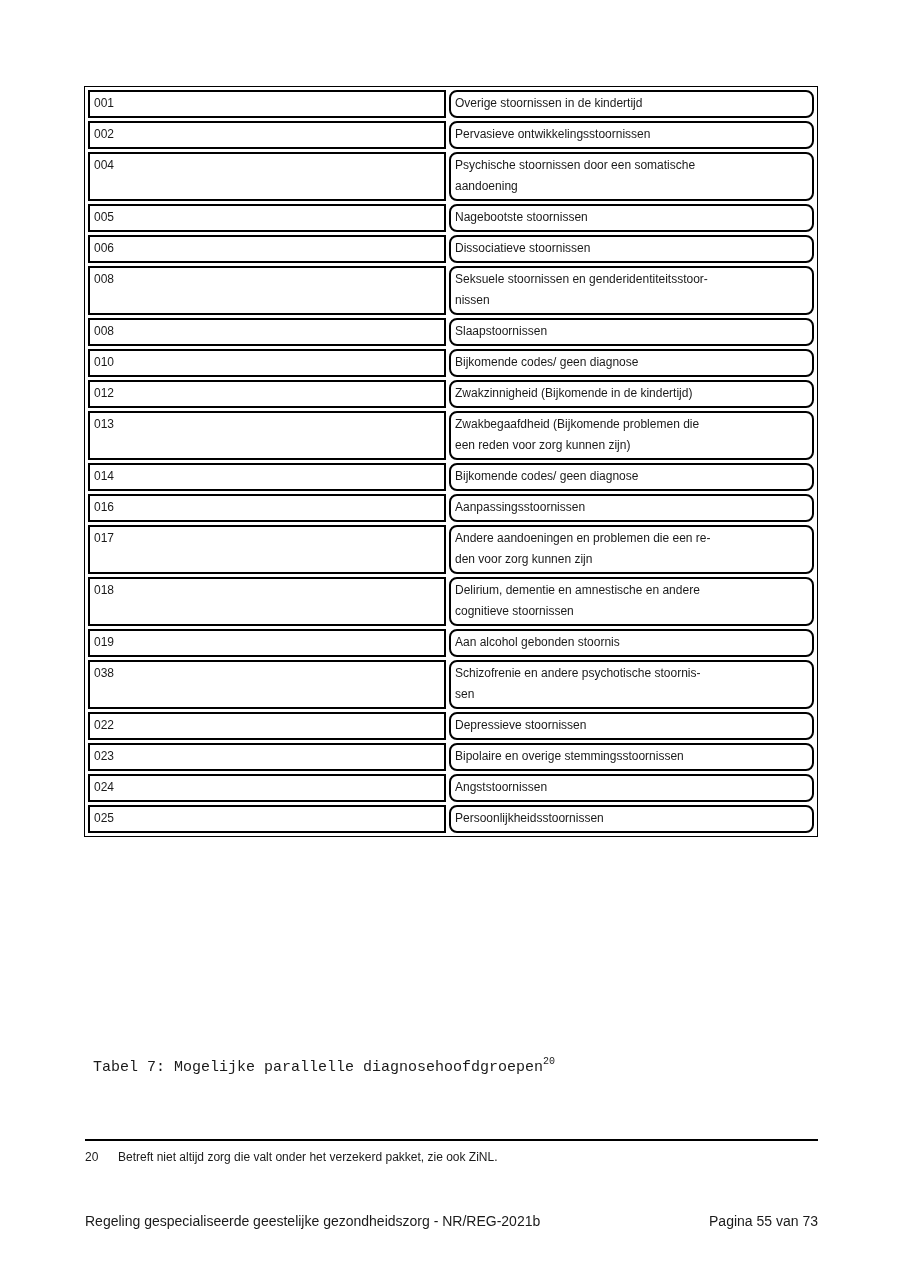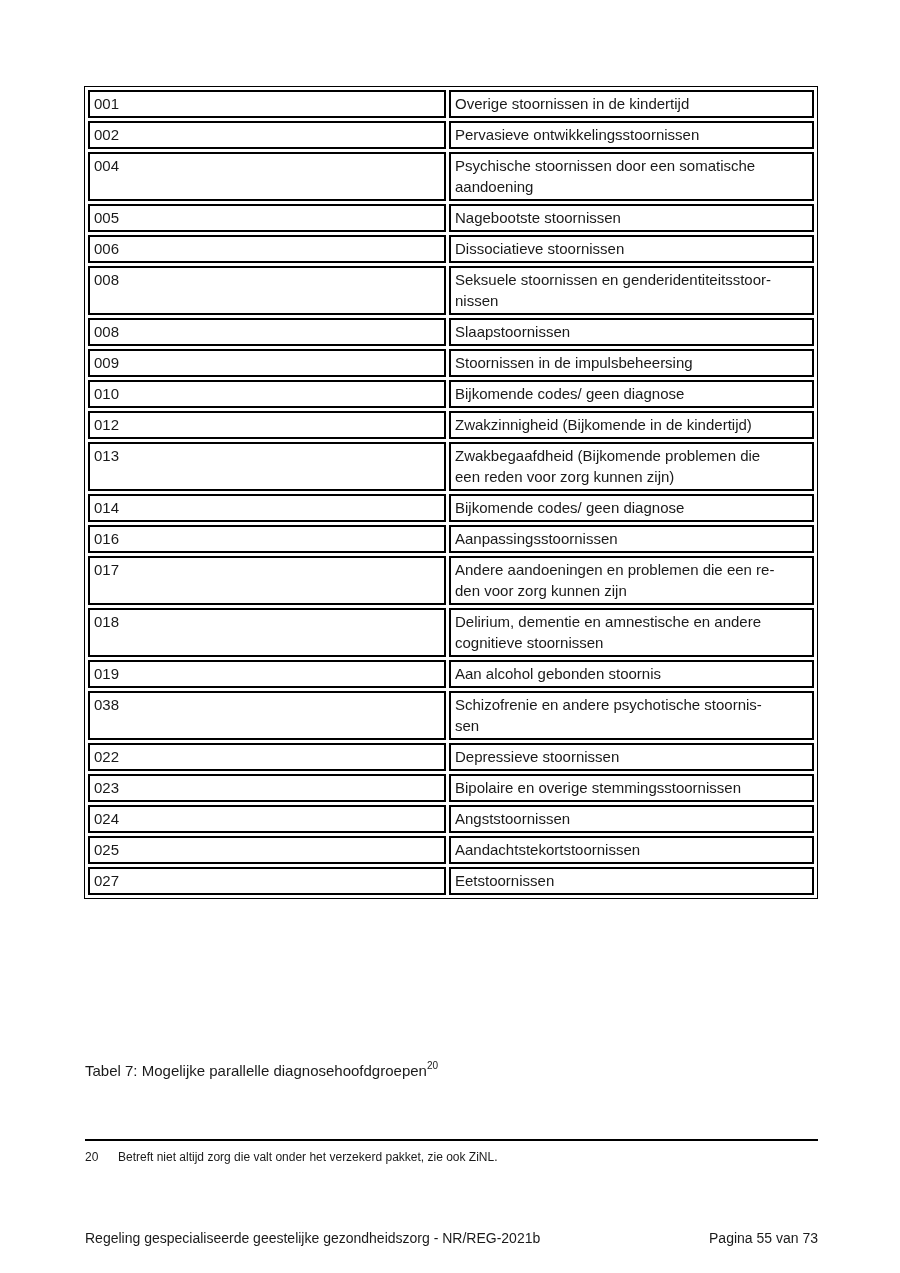--- a/index.html
+++ b/index.html
@@ -21,33 +21,34 @@
     left:84px;top:86px;
     width:734px;
     border-collapse:separate;
     border-spacing:3px;
     border:1.5px solid var(--border);
     table-layout:fixed;
   }
   table.diag-table td{
     border:2px solid var(--border);
     padding:1px 0 2px 4px;
-    font-size:15px;
+    font-size:12px;
     line-height:21px;
     vertical-align:top;
     color:var(--text);
     background:var(--background);
   }
   col.col-code{width:358px;}
-  td.desc{white-space:pre-line;}
+  td.desc{white-space:pre-line;border-radius:8px;}
   .caption{
     position:absolute;
-    left:85px;top:1053px;
+    left:93px;top:1053px;
     font-size:15px;
-    line-height:28px;
+    line-height:20px;
+    font-family:Liberation Mono, monospace;
   }
   .caption sup{
     font-size:10px;
     position:relative;
     top:-1px;
     vertical-align:super;
   }
   .fn-rule{
     position:absolute;
     left:85px;top:1139px;
@@ -68,21 +69,20 @@
     flex:0 0 33px;
   }
   .footer{
     position:absolute;
     left:85px;top:1212px;
     width:733px;
     display:flex;
     justify-content:space-between;
     font-size:14px;
     line-height:18px;
-    margin-top:17px;
   }
 </style>
 </head>
 <body>
 
 <div class="page">
 
   <table class="diag-table">
     <colgroup>
       <col class="col-code">
@@ -121,24 +121,20 @@
           <td class="code">008</td>
           <td class="desc">Seksuele stoornissen en genderidentiteitsstoor-
 nissen</td>
         </tr>
 
         <tr>
           <td class="code">008</td>
           <td class="desc">Slaapstoornissen</td>
         </tr>
 
-        <tr>
-          <td class="code">009</td>
-          <td class="desc">Stoornissen in de impulsbeheersing</td>
-        </tr>
 
         <tr>
           <td class="code">010</td>
           <td class="desc">Bijkomende codes/ geen diagnose</td>
         </tr>
 
         <tr>
           <td class="code">012</td>
           <td class="desc">Zwakzinnigheid (Bijkomende in de kindertijd)</td>
         </tr>
@@ -193,28 +189,24 @@
           <td class="desc">Bipolaire en overige stemmingsstoornissen</td>
         </tr>
 
         <tr>
           <td class="code">024</td>
           <td class="desc">Angststoornissen</td>
         </tr>
 
         <tr>
           <td class="code">025</td>
-          <td class="desc">Aandachtstekortstoornissen</td>
-        </tr>
-
-
-        <tr>
-          <td class="code">027</td>
-          <td class="desc">Eetstoornissen</td>
-        </tr>
+          <td class="desc">Persoonlijkheidsstoornissen</td>
+        </tr>
+
+
       </tbody>
   </table>
 
   <div class="caption"><span>Tabel 7: Mogelijke parallelle diagnosehoofdgroepen</span><sup>20</sup></div>
 
   <div class="fn-rule"></div>
 
   <div class="footnote">
     <span class="fn-num">20</span>
     <span class="fn-text">Betreft niet altijd zorg die valt onder het verzekerd pakket, zie ook ZiNL.</span>

